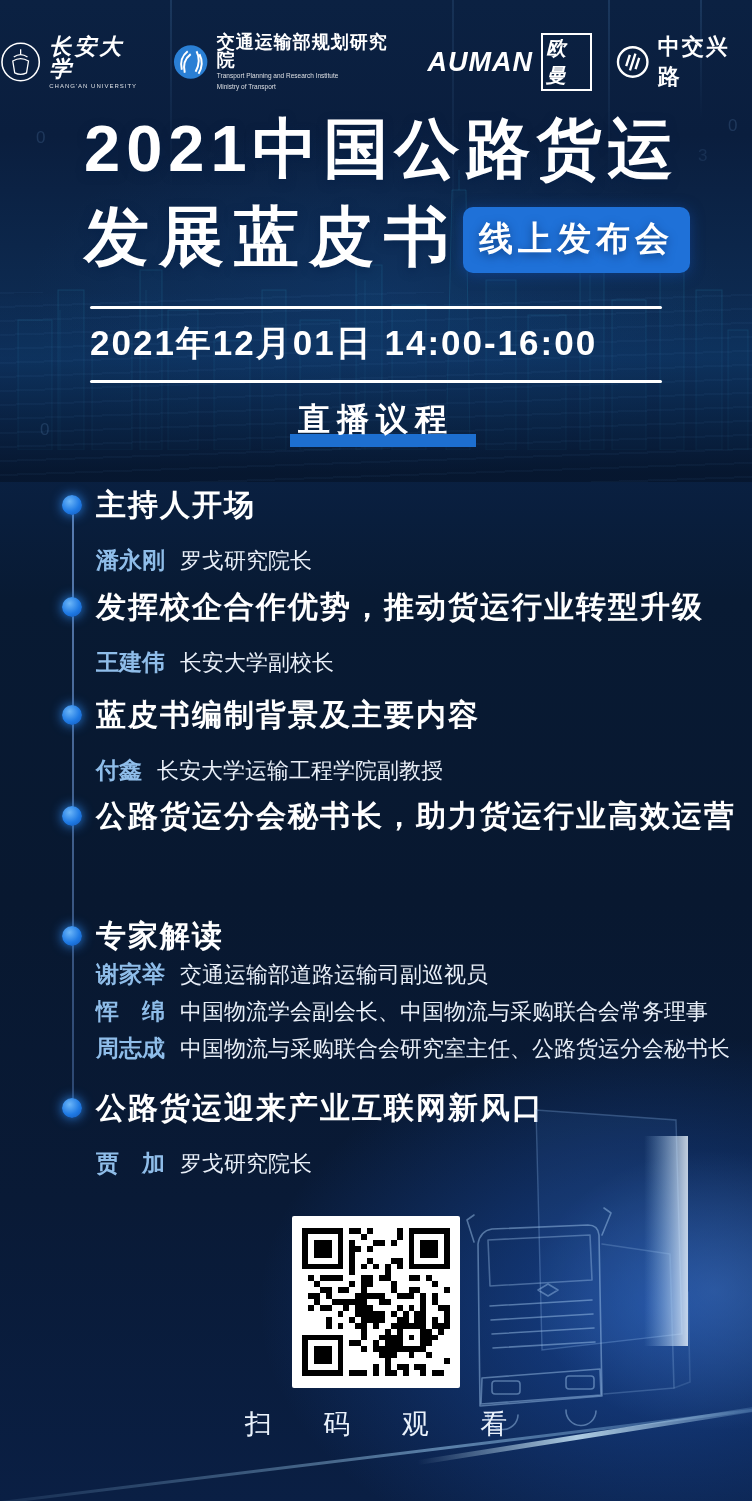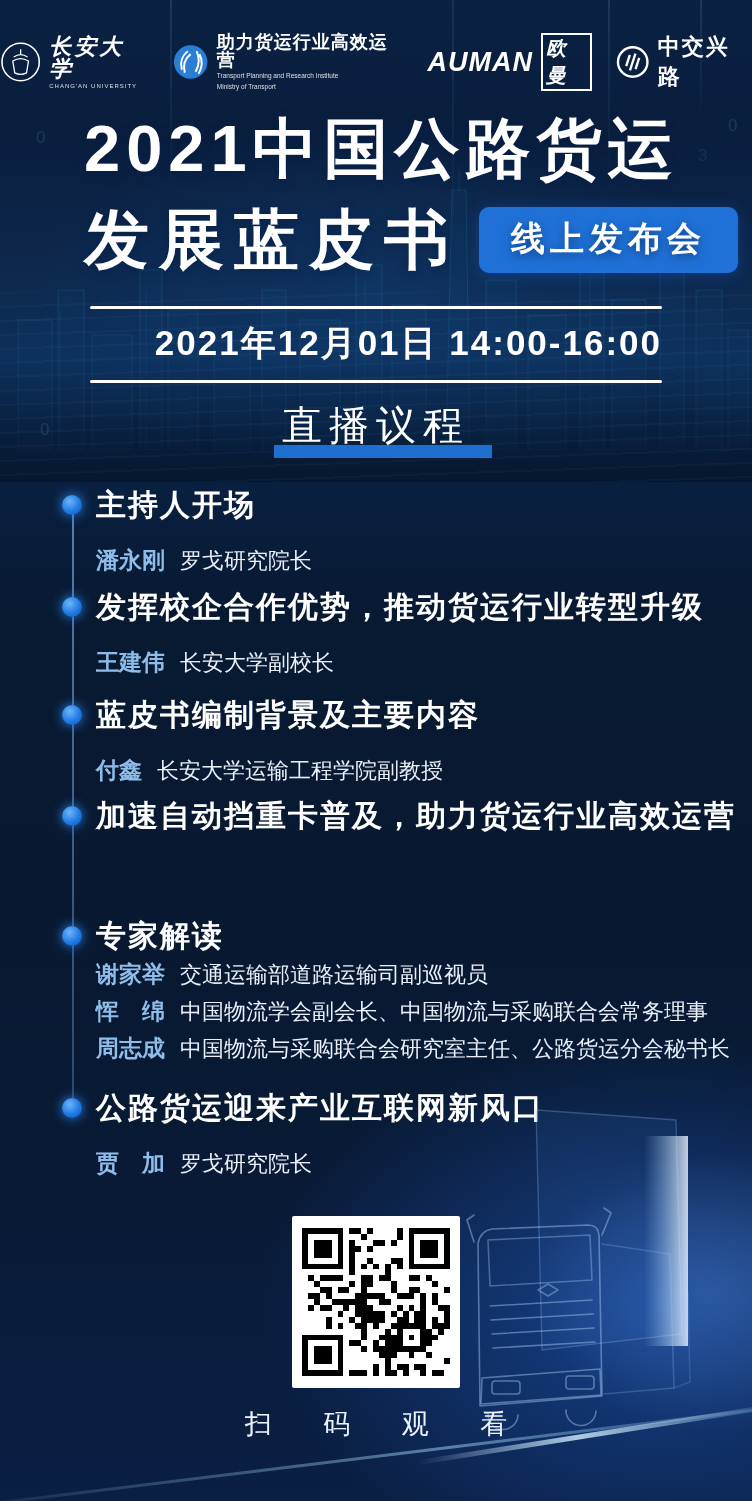--- a/index.html
+++ b/index.html
@@ -34,33 +34,33 @@
   .logo-cn-script{font-family:"Liberation Serif","DejaVu Serif",serif;font-style:italic;font-weight:700;font-size:22px;letter-spacing:3px;line-height:1;}
   .logo-en-tiny{font-size:6px;letter-spacing:1px;opacity:.85;margin-top:3px;}
   .tpri-cn{font-size:18px;font-weight:700;letter-spacing:1px;line-height:1;}
   .tpri-en{font-size:6.5px;opacity:.85;line-height:1.25;margin-top:3px;}
   .auman-en{font-size:27px;font-weight:900;font-style:italic;letter-spacing:1px;}
   .auman-cn{font-size:20px;font-weight:900;font-style:italic;border:2px solid #fff;padding:0 3px;letter-spacing:2px;}
   .xinglu-cn{font-size:22px;font-weight:800;letter-spacing:2px;}
   
   .title-block{position:absolute;left:84px;top:116px;text-shadow:0 3px 10px rgba(0,30,70,.55);}
   .t1{font-size:65px;font-weight:800;letter-spacing:6px;line-height:1.0;white-space:nowrap;}
-  .t-line2{display:flex;align-items:flex-start;margin-top:26px;}
+  .t-line2{display:flex;align-items:flex-end;margin-top:26px;font-family:Liberation Mono, monospace;}
   .t2{font-size:65px;font-weight:800;letter-spacing:10px;line-height:1.0;white-space:nowrap;}
-  .badge{background:#1f71d8;border-radius:10px;padding:9px 32px 11px;font-size:34px;font-weight:700;
-    letter-spacing:5px;margin-left:20px;margin-bottom:2px;white-space:nowrap;box-shadow:0 2px 14px rgba(20,80,180,.5);}
-  
-  .date-wrap{position:absolute;left:90px;top:306px;width:572px;text-align:right;}
+  .badge{background:#1f71d8;border-radius:10px;padding:9px 16px 11px;font-size:34px;font-weight:700;
+    letter-spacing:5px;margin-left:4px;margin-bottom:2px;white-space:nowrap;box-shadow:0 2px 14px rgba(20,80,180,.5);}
+  
+  .date-wrap{position:absolute;left:90px;top:306px;width:572px;text-align:left;}
   .rule{height:3px;background:#fff;border-radius:2px;}
   .date-text{font-size:35px;font-weight:700;letter-spacing:2px;padding:11px 0 13px;white-space:nowrap;}
   
   .section-title{position:absolute;left:0;top:398px;width:752px;text-align:center;}
   .section-title .wrap{position:relative;display:inline-block;}
   .section-title .bar{position:absolute;left:-8px;right:-22px;bottom:-5px;height:13px;background:#1d6fd0;}
-  .section-title .txt{position:relative;font-size:40px;font-weight:400;letter-spacing:7px;}
+  .section-title .txt{position:relative;font-size:32px;font-weight:700;letter-spacing:7px;}
   
   .tl-line{position:absolute;left:72px;top:503px;width:2px;height:604px;
     background:linear-gradient(180deg,rgba(130,175,240,.65),rgba(110,155,225,.35));}
   .item{position:absolute;left:96px;width:648px;}
   .i1{top:488px;} .i2{top:590px;} .i3{top:698px;} .i4{top:799px;} .i5{top:919px;} .i6{top:1091px;}
   .item h3{margin:0;font-size:30px;font-weight:700;letter-spacing:2px;line-height:34px;white-space:nowrap;position:relative;}
   .dot{position:absolute;left:-34px;top:7px;width:20px;height:20px;border-radius:50%;
     background:radial-gradient(circle at 38% 32%, #6cb6f8, #1f7ae4 55%, #1254b2);
     box-shadow:0 0 12px rgba(45,140,245,.95);}
   .speaker{margin-top:23px;font-size:22px;line-height:30px;color:#e9eff8;white-space:nowrap;}
@@ -127,21 +127,21 @@
         <div class="logo-cn-script">长安大学</div>
         <div class="logo-en-tiny">CHANG'AN UNIVERSITY</div>
       </div>
     </div>
     <div class="logo">
       <svg width="38" height="38" viewBox="0 0 38 38">
         <circle cx="19" cy="19" r="17" fill="#2a7fd4"></circle>
         <path d="M10 27 Q7 15 16 8 M13 30 Q10 18 19 11 M25 8 Q30 18 24 29 M28 11 Q33 21 27 31" stroke="#fff" stroke-width="2" fill="none"></path>
       </svg>
       <div>
-        <div class="tpri-cn">助力货运行业高效运营</div>
+        <div class="tpri-cn">交通运输部规划研究院</div>
         <div class="tpri-en">Transport Planning and Research Institute</div>
         <div class="tpri-en">Ministry of Transport</div>
       </div>
     </div>
     <div class="logo">
       <span class="auman-en">AUMAN</span>
       <span class="auman-cn">欧曼</span>
     </div>
     <div class="logo">
       <svg width="34" height="34" viewBox="0 0 34 34">
@@ -190,21 +190,21 @@
   </section>
 
   <section class="item i3">
     <h3><span class="dot"></span><span>蓝皮书编制背景及主要内容</span></h3>
     <div class="speaker">
       <span class="nm">付鑫</span><span>长安大学运输工程学院副教授</span>
     </div>
   </section>
 
   <section class="item i4">
-    <h3><span class="dot"></span><span>加速自动挡重卡普及，助力货运行业高效运营</span></h3>
+    <h3><span class="dot"></span><span>公路货运分会秘书长，助力货运行业高效运营</span></h3>
   </section>
 
   <section class="item i5">
     <h3><span class="dot"></span><span>专家解读</span></h3>
     <div class="speaker">
       <span class="nm">谢家举</span><span>交通运输部道路运输司副巡视员</span>
     </div>
     <div class="speaker">
       <span class="nm">恽　绵</span><span>中国物流学会副会长、中国物流与采购联合会常务理事</span>
     </div>

